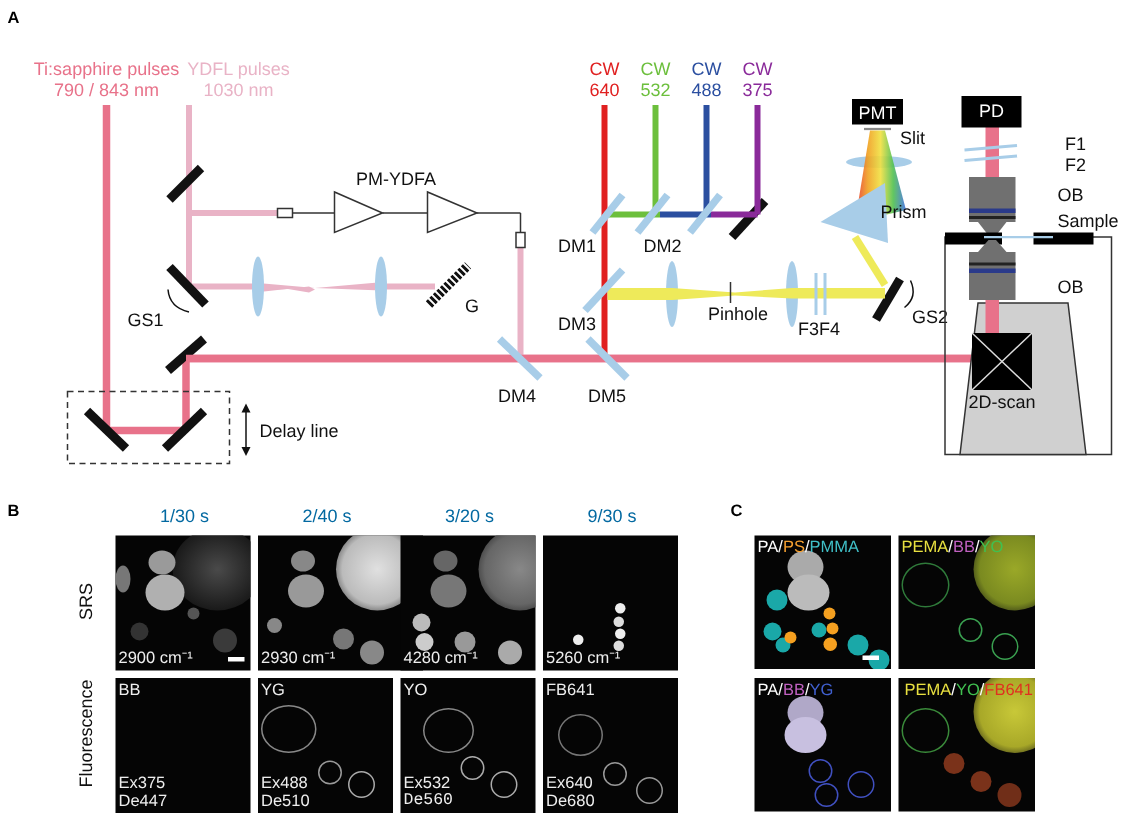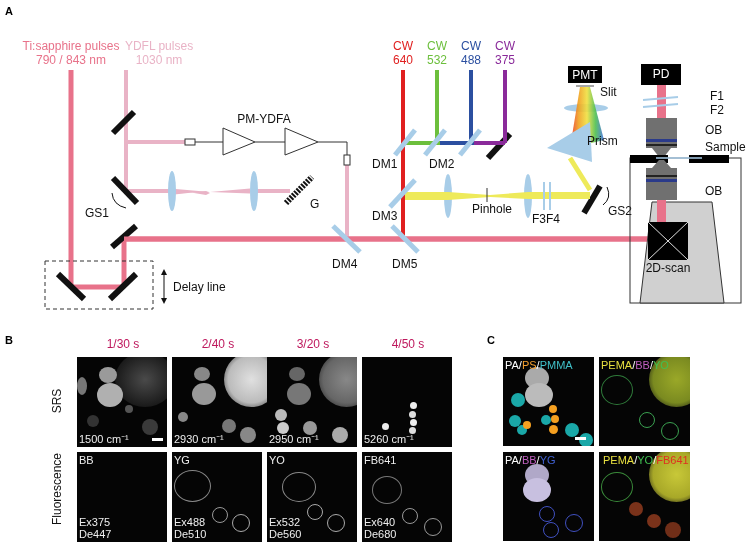--- a/index.html
+++ b/index.html
@@ -6,21 +6,21 @@
   body{width:749px;height:544px;position:relative;overflow:hidden;font-family:"Liberation Sans",sans-serif;}
   svg{position:absolute;left:0;top:0;}
   .t{font-family:"Liberation Sans",sans-serif;}
   .panel-letter{font-weight:bold;font-size:11px;fill:#000;}
   .lbl{font-size:12px;fill:#111;}
   .img{position:absolute;background:#050505;overflow:hidden;}
   .img .cap{position:absolute;color:#eee;font-size:11px;line-height:12px;}
   .blob{position:absolute;border-radius:50%;}
   .scalebar{position:absolute;height:3px;background:#fff;}
   .rowlbl{position:absolute;font-size:12px;color:#111;transform:rotate(-90deg);transform-origin:center center;white-space:nowrap;}
-  .coltitle{position:absolute;font-size:12px;color:#be185d;text-align:center;width:90px;}
+  .coltitle{position:absolute;font-size:12px;color:#0369a1;text-align:center;width:90px;}
 </style>
 </head>
 <body>
 
 <svg width="749" height="544" viewBox="0 0 749 544">
   <defs>
     <linearGradient id="rainbow" x1="0" y1="0" x2="1" y2="0">
       <stop offset="0" stop-color="#e83030"></stop>
       <stop offset="0.25" stop-color="#f0a020"></stop>
       <stop offset="0.5" stop-color="#f0e040"></stop>
@@ -182,54 +182,54 @@
   <text class="t lbl" x="705" y="195">OB</text>
   <text class="t lbl" x="668" y="272" text-anchor="middle">2D-scan</text>
 
   <text class="t panel-letter" x="5" y="344">B</text>
   <text class="t panel-letter" x="487" y="344">C</text>
 </svg>
 
 <div class="coltitle" style="left:78px;top:337px;">1/30 s</div>
 <div class="coltitle" style="left:173px;top:337px;">2/40 s</div>
 <div class="coltitle" style="left:268px;top:337px;">3/20 s</div>
-<div class="coltitle" style="left:363px;top:337px;">4/50 s</div>
+<div class="coltitle" style="left:363px;top:337px;">9/30 s</div>
 
 <div class="rowlbl" style="left:42px;top:394px;width:30px;text-align:center;">SRS</div>
 <div class="rowlbl" style="left:12px;top:482px;width:90px;text-align:center;">Fluorescence</div>
 
 <div class="img" style="left:77px;top:357px;width:90px;height:90px;">
   <div class="blob" style="left:38px;top:-5px;width:60px;height:55px;background:radial-gradient(#4a4a4a,#1a1a1a 70%,transparent);"></div>
   <div class="blob" style="left:22px;top:10px;width:18px;height:16px;background:#9a9a9a;"></div>
   <div class="blob" style="left:20px;top:26px;width:26px;height:24px;background:#b0b0b0;"></div>
   <div class="blob" style="left:0px;top:20px;width:10px;height:18px;background:#777;"></div>
   <div class="blob" style="left:48px;top:48px;width:8px;height:8px;background:#555;"></div>
   <div class="blob" style="left:10px;top:58px;width:12px;height:12px;background:#333;"></div>
   <div class="blob" style="left:65px;top:62px;width:16px;height:16px;background:#3a3a3a;"></div>
-  <div class="cap" style="left:2px;bottom:2px;">1500 cm⁻¹</div>
+  <div class="cap" style="left:2px;bottom:2px;">2900 cm⁻¹</div>
   <div class="scalebar" style="left:75px;bottom:6px;width:11px;"></div>
 </div>
 <div class="img" style="left:172px;top:357px;width:110px;height:90px;">
   <div class="blob" style="left:52px;top:-5px;width:55px;height:55px;background:radial-gradient(#e0e0e0,#bbb 60%,#333 90%);"></div>
   <div class="blob" style="left:22px;top:10px;width:16px;height:14px;background:#888;"></div>
   <div class="blob" style="left:20px;top:26px;width:24px;height:22px;background:#999;"></div>
   <div class="blob" style="left:6px;top:55px;width:10px;height:10px;background:#888;"></div>
   <div class="blob" style="left:50px;top:62px;width:14px;height:14px;background:#777;"></div>
   <div class="blob" style="left:68px;top:70px;width:16px;height:16px;background:#888;"></div>
   <div class="cap" style="left:2px;bottom:2px;">2930 cm⁻¹</div>
 </div>
 <div class="img" style="left:267px;top:357px;width:90px;height:90px;">
   <div class="blob" style="left:52px;top:-5px;width:55px;height:55px;background:radial-gradient(#888,#666 60%,#222 90%);"></div>
   <div class="blob" style="left:22px;top:10px;width:16px;height:14px;background:#666;"></div>
   <div class="blob" style="left:20px;top:26px;width:24px;height:22px;background:#777;"></div>
   <div class="blob" style="left:8px;top:52px;width:12px;height:12px;background:#bbb;"></div>
   <div class="blob" style="left:10px;top:65px;width:12px;height:12px;background:#ccc;"></div>
   <div class="blob" style="left:36px;top:64px;width:14px;height:14px;background:#999;"></div>
   <div class="blob" style="left:65px;top:70px;width:16px;height:16px;background:#aaa;"></div>
-  <div class="cap" style="left:2px;bottom:2px;">2950 cm⁻¹</div>
+  <div class="cap" style="left:2px;bottom:2px;">4280 cm⁻¹</div>
 </div>
 <div class="img" style="left:362px;top:357px;width:90px;height:90px;">
   <div class="blob" style="left:48px;top:45px;width:7px;height:7px;background:#eee;"></div>
   <div class="blob" style="left:47px;top:54px;width:7px;height:7px;background:#ddd;"></div>
   <div class="blob" style="left:48px;top:62px;width:7px;height:7px;background:#eee;"></div>
   <div class="blob" style="left:47px;top:70px;width:7px;height:7px;background:#ddd;"></div>
   <div class="blob" style="left:20px;top:66px;width:7px;height:7px;background:#eee;"></div>
   <div class="cap" style="left:2px;bottom:2px;">5260 cm⁻¹</div>
 </div>
 
@@ -245,21 +245,21 @@
   <div class="cap" style="left:2px;top:2px;">YG</div>
   <div class="cap" style="left:2px;bottom:14px;">Ex488</div>
   <div class="cap" style="left:2px;bottom:2px;">De510</div>
 </div>
 <div class="img" style="left:267px;top:452px;width:90px;height:90px;">
   <div class="blob" style="left:15px;top:20px;width:32px;height:28px;border:1px solid #888;"></div>
   <div class="blob" style="left:40px;top:52px;width:14px;height:14px;border:1px solid #aaa;"></div>
   <div class="blob" style="left:60px;top:62px;width:16px;height:16px;border:1px solid #aaa;"></div>
   <div class="cap" style="left:2px;top:2px;">YO</div>
   <div class="cap" style="left:2px;bottom:14px;">Ex532</div>
-  <div class="cap" style="left:2px;bottom:2px;">De560</div>
+  <div class="cap" style="left:2px;bottom:2px;font-family:Liberation Mono, monospace;">De560</div>
 </div>
 <div class="img" style="left:362px;top:452px;width:90px;height:90px;">
   <div class="blob" style="left:10px;top:24px;width:28px;height:26px;border:1px solid #777;"></div>
   <div class="blob" style="left:40px;top:56px;width:14px;height:14px;border:1px solid #999;"></div>
   <div class="blob" style="left:62px;top:66px;width:16px;height:16px;border:1px solid #999;"></div>
   <div class="cap" style="left:2px;top:2px;">FB641</div>
   <div class="cap" style="left:2px;bottom:14px;">Ex640</div>
   <div class="cap" style="left:2px;bottom:2px;">De680</div>
 </div>
 

